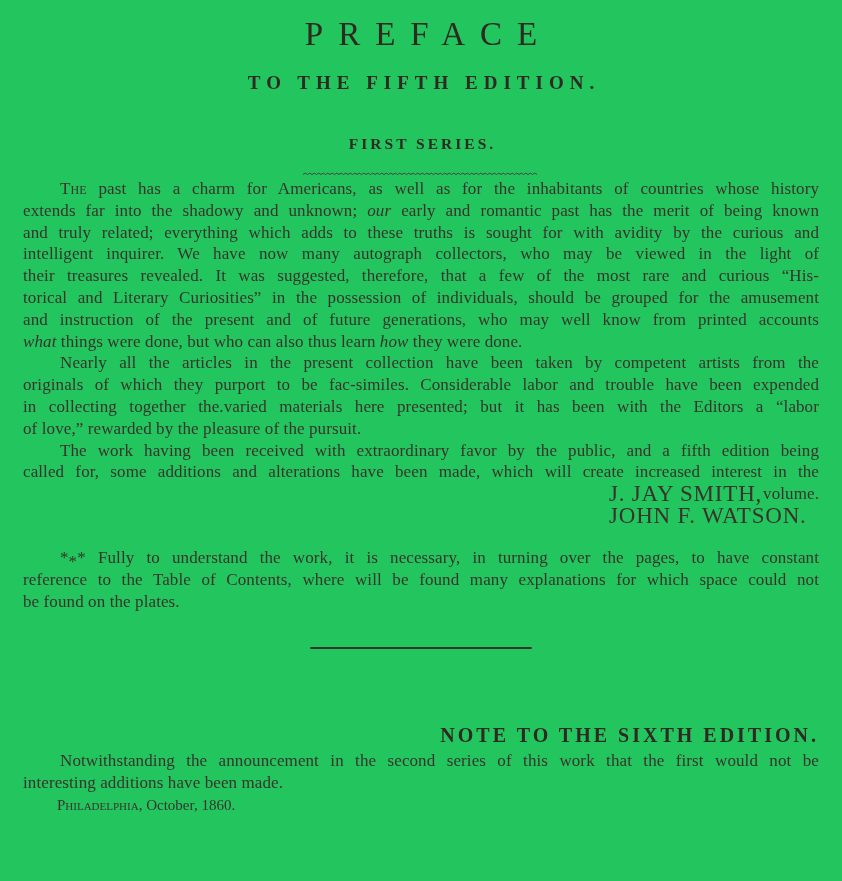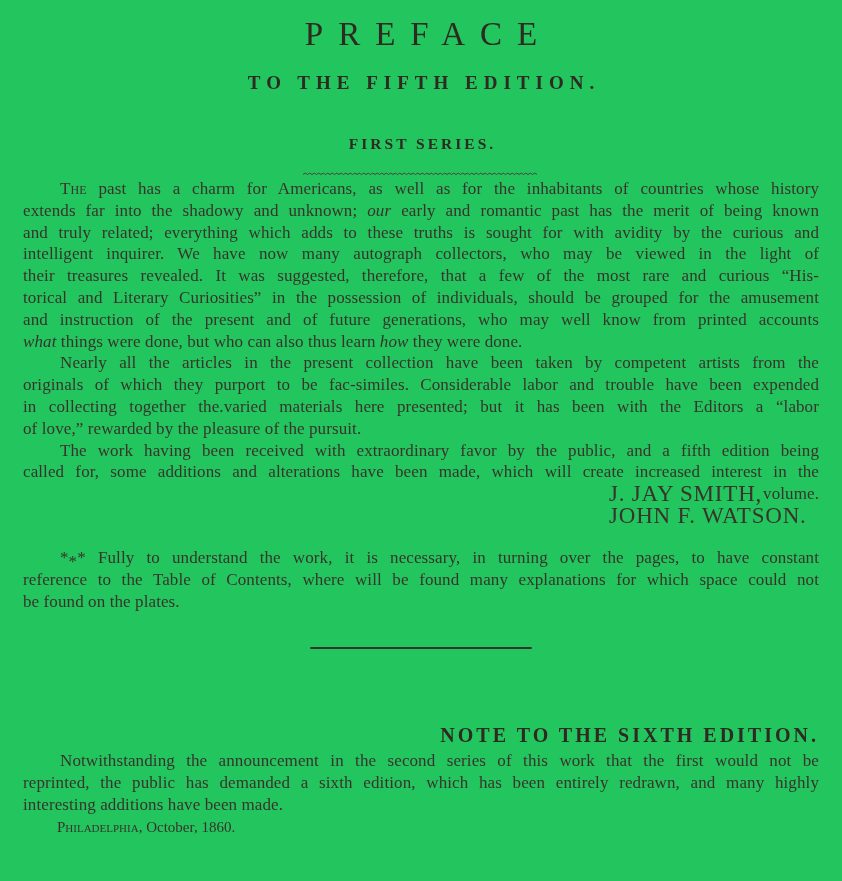--- a/index.html
+++ b/index.html
@@ -156,19 +156,18 @@
       <div class="tl ju"><span>reference to the Table of Contents, where will be found many explanations for which space could not</span></div>
       <div class="tl"><span>be found on the plates.</span></div>
     </div>
 
   <div class="mid-rule"></div>
 
   <div class="note-heading">NOTE TO THE SIXTH EDITION.</div>
 
   <div class="note-block">
       <div class="tl in ju"><span>Notwithstanding the announcement in the second series of this work that the first would not be</span></div>
-      <div class="tl ju"><span>reprinted, the public has demanded a sixth edition, which has been entirely redrawn, and many highly</span></div>
       <div class="tl"><span>interesting additions have been made.</span></div>
     </div>
 
   <div class="dateline"><span class="sc">Philadelphia</span><span>, October, 1860.</span></div>
 
 </div>
 
 </body></html>

